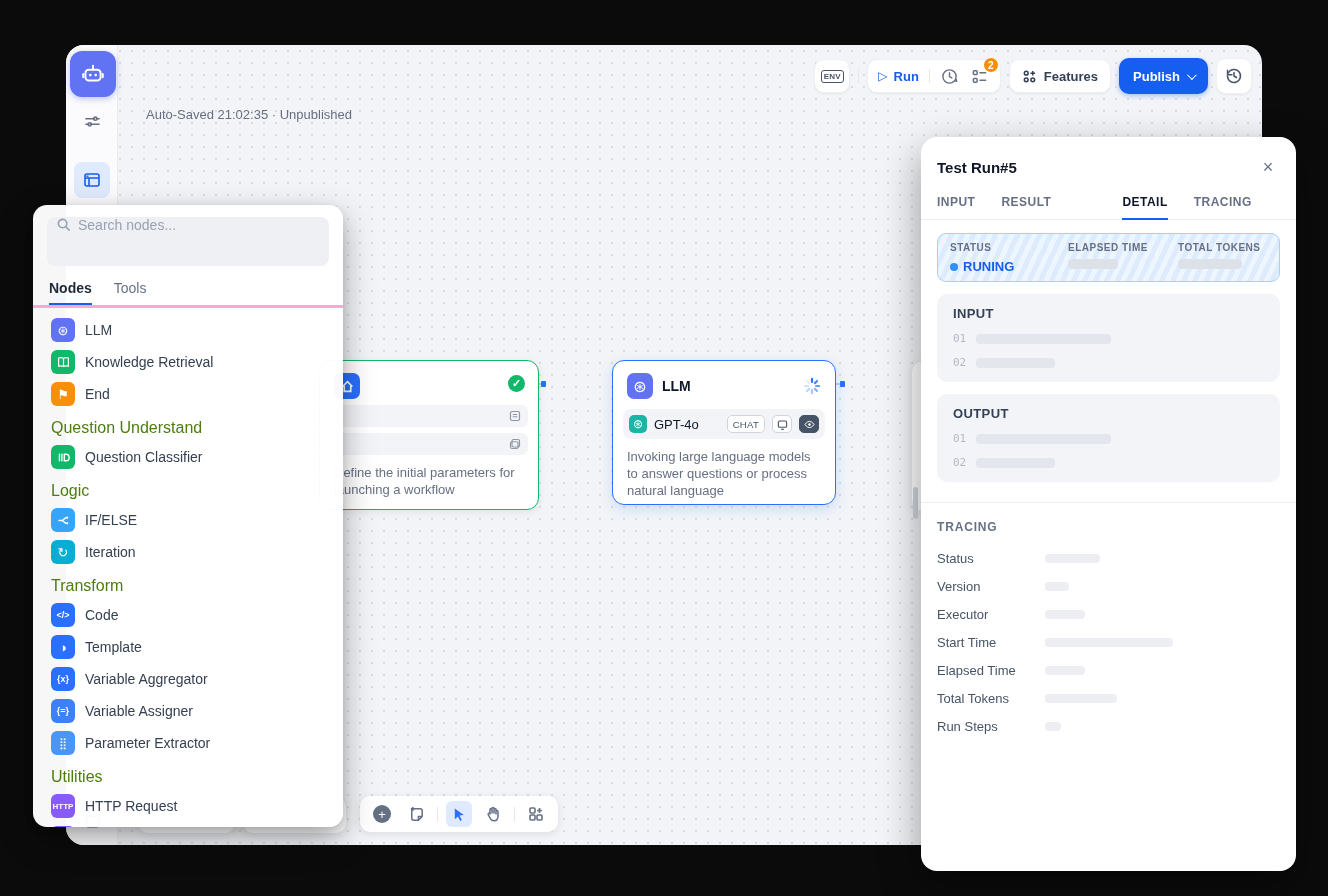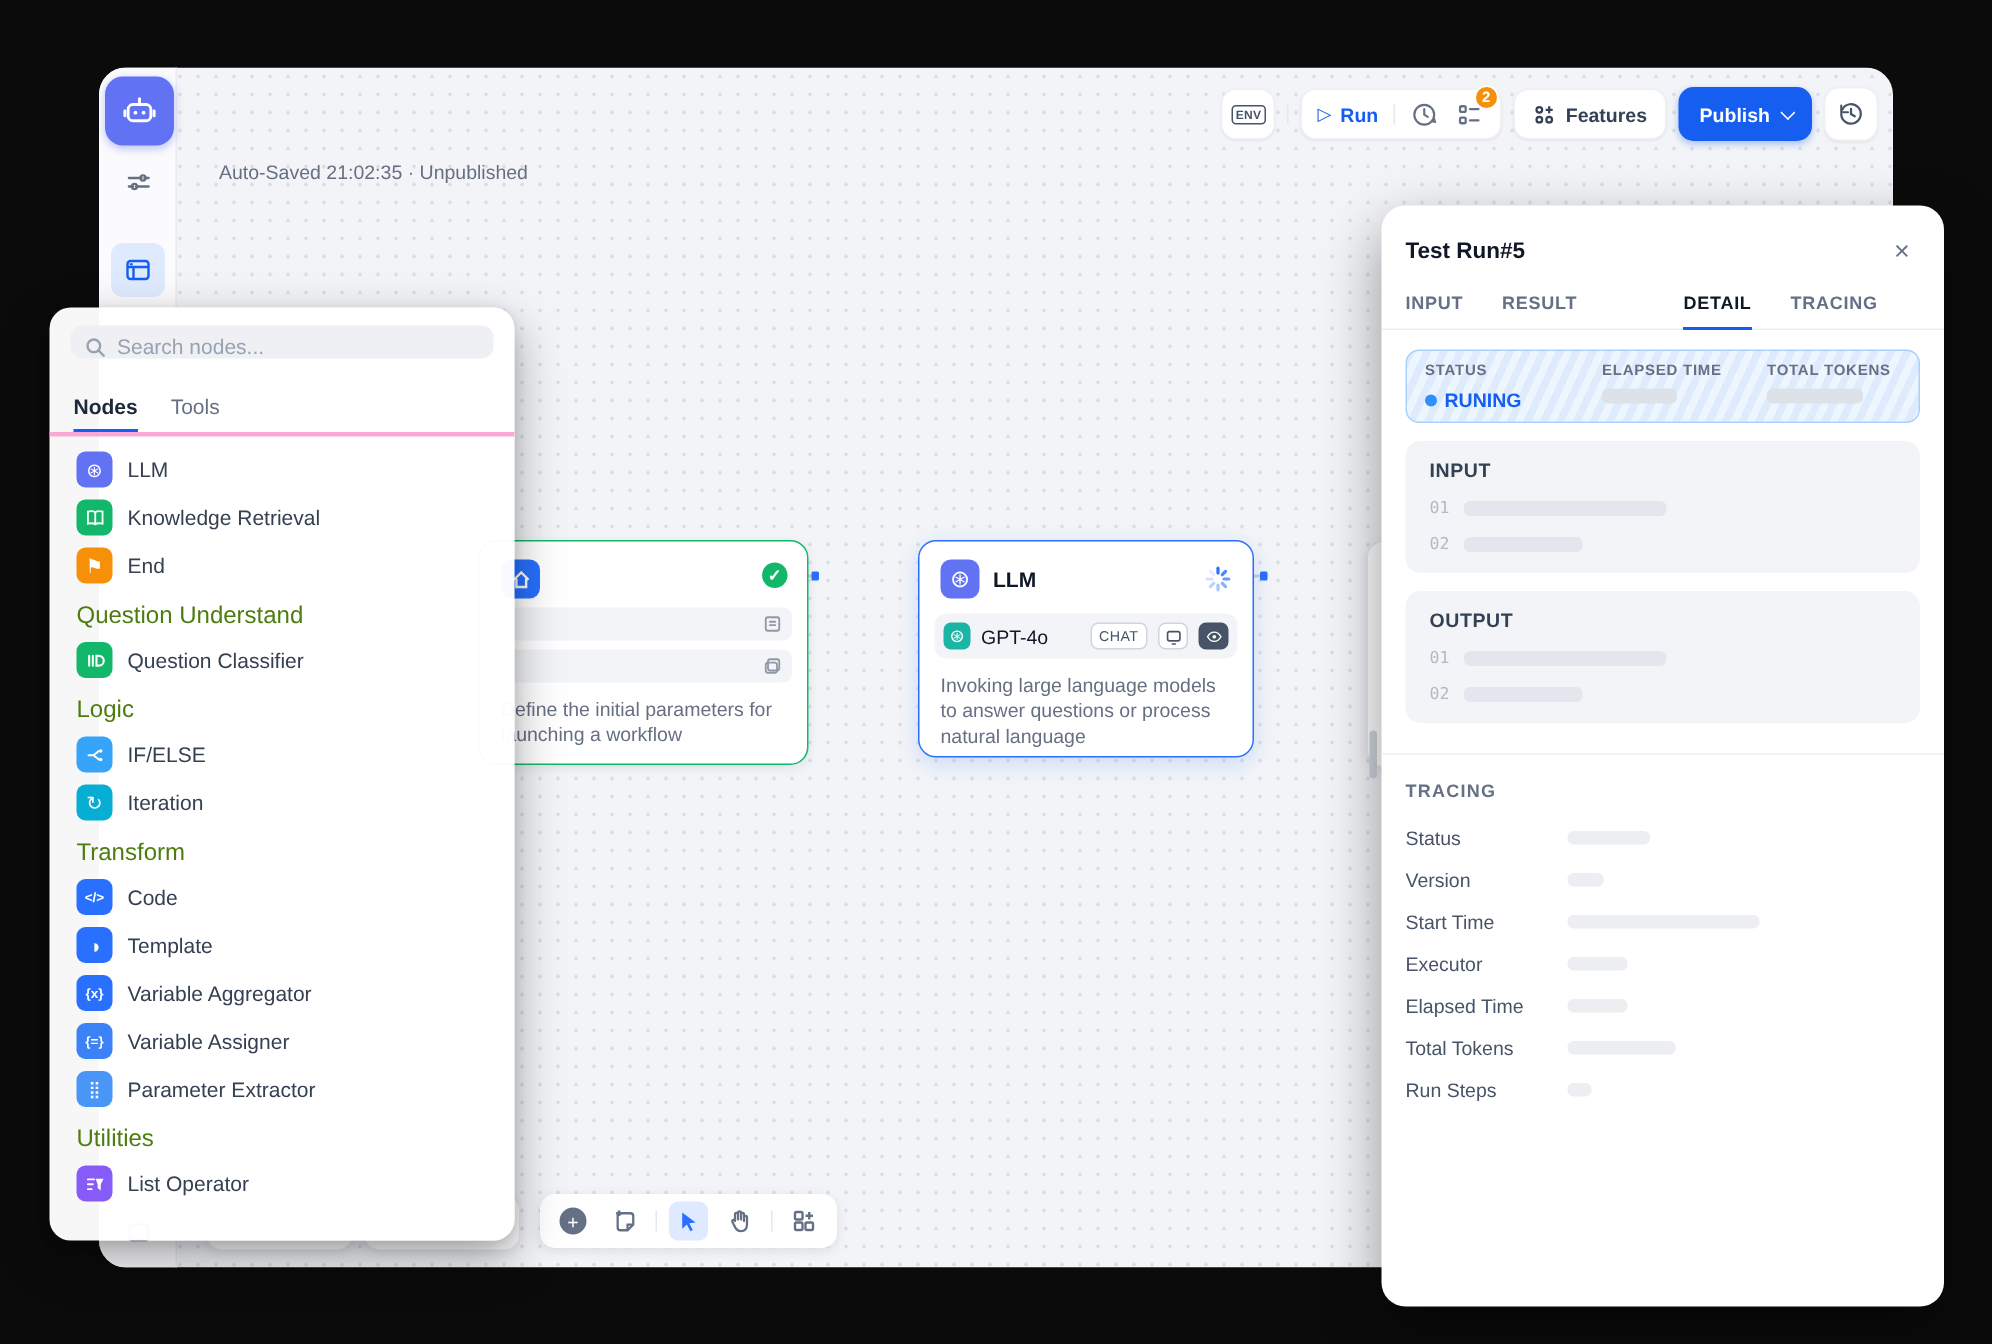--- a/index.html
+++ b/index.html
@@ -76,21 +76,21 @@
   .canvas-toolbar { position:absolute; left:294px; top:751px; height:36px; background:#fff; border-radius:10px;
     box-shadow:0 2px 8px rgba(16,24,40,.1); display:flex; align-items:center; gap:8px; padding:0 9px; }
   .ct-icon { width:26px; height:26px; border-radius:6px; display:flex; align-items:center; justify-content:center; color:#667085; }
   .ct-icon.active { background:#dfe9ff; color:#2970ff; }
   .plus-circle { width:18px; height:18px; border-radius:50%; background:#667085; color:#fff; font-size:13px; line-height:1; display:flex; align-items:center; justify-content:center; }
   .ghost-pill { position:absolute; height:36px; background:#fff; border-radius:10px; box-shadow:0 2px 8px rgba(16,24,40,.08); }
 
   
   .nodes-panel { position:absolute; left:33px; top:205px; width:310px; height:622px; background:rgba(255,255,255,.97);
     border-radius:14px; box-shadow:0 12px 32px rgba(0,0,0,.35), 0 2px 8px rgba(16,24,40,.1); z-index:20; overflow:hidden; }
-  .search-box { margin:12px 14px 14px; height:22px; background:#eef0f4; border-radius:8px; display:flex; align-items:flex-end; gap:7px; padding:0 9px; color:#98a2b3; }
+  .search-box { margin:12px 14px 4px; height:49px; background:#eef0f4; border-radius:8px; display:flex; align-items:flex-start; gap:7px; padding:0 9px; color:#98a2b3; }
   .search-box input { border:none; outline:none; background:transparent; font-size:14px; color:#354052; width:230px; font-family:inherit; }
   .search-box input::placeholder { color:#98a2b3; }
   .np-tabs { display:flex; gap:22px; padding:10px 16px 0; border-bottom:3px solid #f9a8d4; }
   .np-tab { font-size:14px; color:#667085; padding-bottom:7px; }
   .np-tab.active { color:#1d2939; font-weight:bold; border-bottom:2px solid #155eef; }
   .np-list { padding:6px 6px 0; }
   .np-group { padding:9px 12px 4px; font-size:16px; color:#4d7c0f; }
   .np-item { height:32px; display:flex; align-items:center; gap:10px; padding:0 12px; border-radius:8px; }
   .np-ico { width:24px; height:24px; border-radius:6px; color:#fff; display:flex; align-items:center; justify-content:center; font-size:13px; flex:0 0 auto; }
   .np-label { font-size:14px; color:#354052; }
@@ -428,20 +428,24 @@
         <span class="np-ico c-vas tiny2">{=}</span>
         <span class="np-label">Variable Assigner</span>
       </div>
       <div class="np-item">
         <span class="np-ico c-pe" style="font-size:11px;">⣿</span>
         <span class="np-label">Parameter Extractor</span>
       </div>
 
       <div class="np-group">Utilities</div>
       <div class="np-item">
+        <span class="np-ico c-http tiny">HTTP</span>
+        <span class="np-label">HTTP Request</span>
+      </div>
+      <div class="np-item">
         <span class="np-ico c-lo">
           <svg width="13" height="13" viewBox="0 0 16 16" fill="none" stroke="#fff" stroke-width="1.6" stroke-linecap="round">
               <path d="M2 4h5M2 8h4M2 12h3"></path>
               <path d="M9 4h5l-2 4v4l-1.5-1.2V8L9 4z" fill="#fff" stroke-width="1"></path>
             </svg>
         </span>
         <span class="np-label">List Operator</span>
       </div>
     </div>
   </div>
@@ -506,28 +510,28 @@
     <div style="padding-top:8px;">
       <div class="meta-row">
           <span class="meta-key">Status</span>
           <span class="skel-lite" style="width:55px;"></span>
         </div>
       <div class="meta-row">
           <span class="meta-key">Version</span>
           <span class="skel-lite" style="width:24px;"></span>
         </div>
       <div class="meta-row">
+          <span class="meta-key">Executor</span>
+          <span class="skel-lite" style="width:40px;"></span>
+        </div>
+      <div class="meta-row">
           <span class="meta-key">Start Time</span>
           <span class="skel-lite" style="width:128px;"></span>
         </div>
       <div class="meta-row">
-          <span class="meta-key">Executor</span>
-          <span class="skel-lite" style="width:40px;"></span>
-        </div>
-      <div class="meta-row">
           <span class="meta-key">Elapsed Time</span>
           <span class="skel-lite" style="width:40px;"></span>
         </div>
       <div class="meta-row">
           <span class="meta-key">Total Tokens</span>
           <span class="skel-lite" style="width:72px;"></span>
         </div>
       <div class="meta-row">
           <span class="meta-key">Run Steps</span>
           <span class="skel-lite" style="width:16px;"></span>

